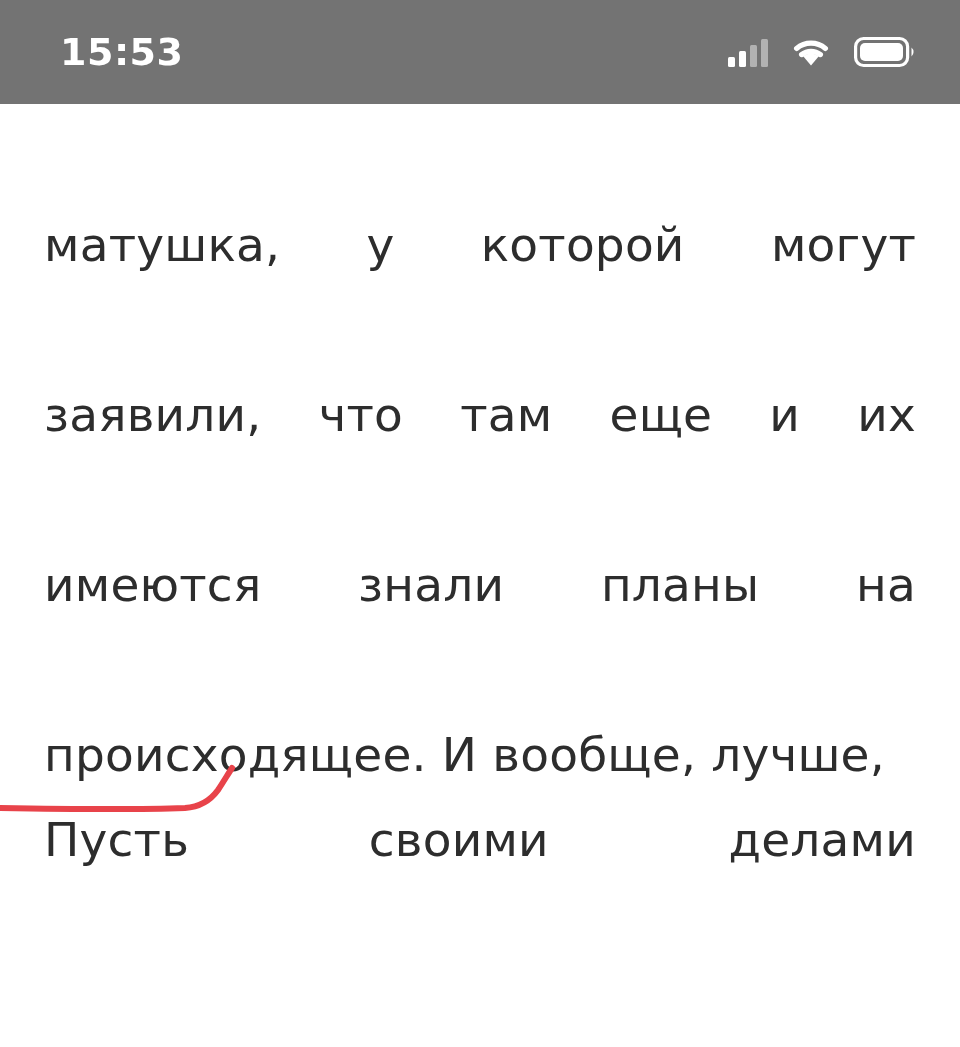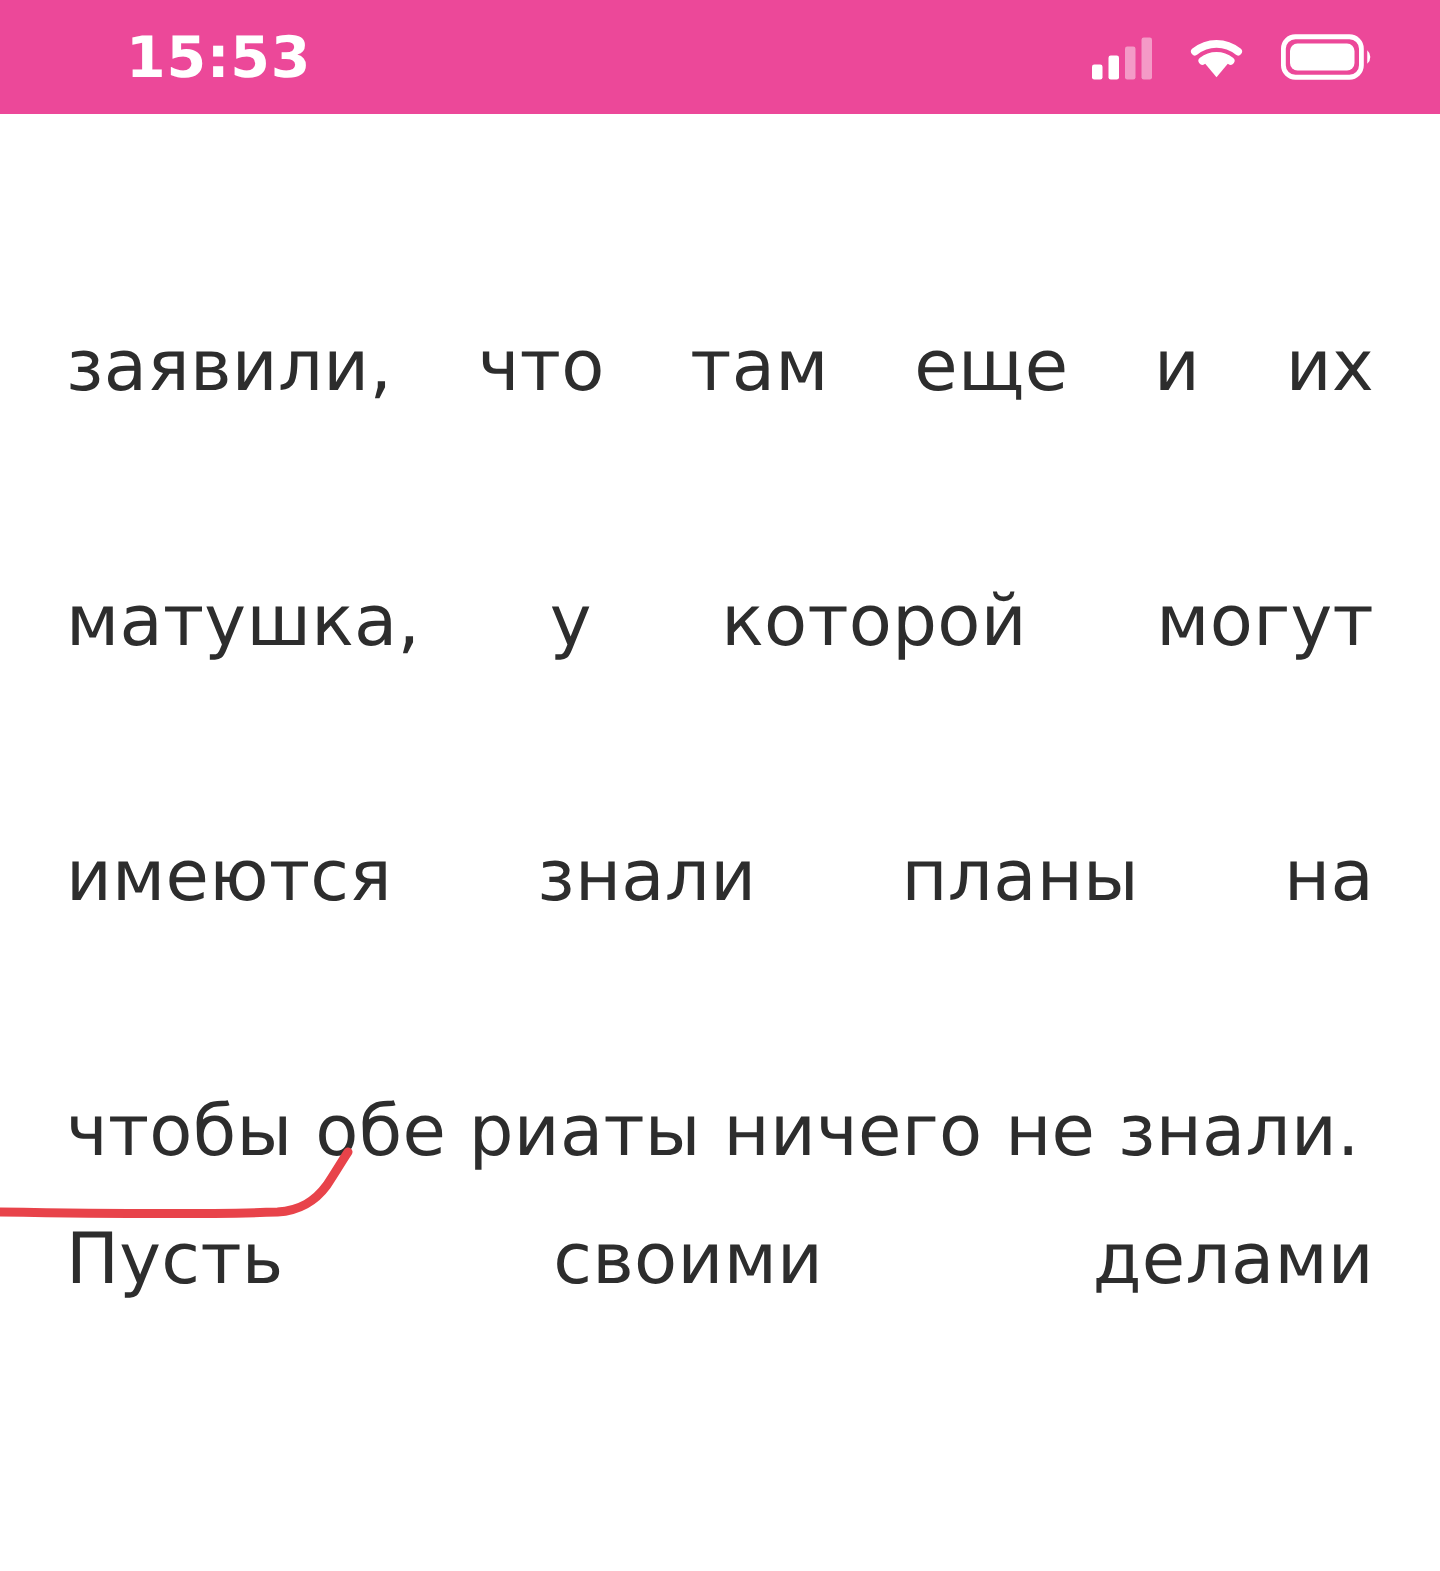--- a/index.html
+++ b/index.html
@@ -14,26 +14,26 @@
     overflow: hidden;
     position: relative;
   }
 
   
   .status-bar {
     position: absolute;
     top: 0;
     left: 0;
     width: 960px;
-    height: 76px;
-    background: #ec4899;
+    height: 104px;
+    background: #737373;
     display: flex;
     align-items: center;
     justify-content: space-between;
-    padding: 0 44px 0 84px;
+    padding: 0 44px 0 60px;
     box-sizing: border-box;
     z-index: 10;
   }
   .status-time {
     color: #ffffff;
     font-size: 38px;
     font-weight: 700;
     letter-spacing: 0.5px;
     line-height: 1;
   }
@@ -140,24 +140,24 @@
       </svg>
     </span>
   </div>
 </div>
 
 <div class="reader">
   <div class="page-text">
 
     <p class="para-1">
       <span class="line">против Ирден и Эдгар. Они</span>
+      <span class="line">матушка, у которой могут</span>
       <span class="line">заявили, что там еще и их</span>
-      <span class="line">матушка, у которой могут</span>
       <span class="line">имеются знали планы на</span>
-      <span class="line last">чтобы обе риаты ничего не знали.</span>
+      <span class="line last">происходящее. И вообще, лучше,</span>
       <span class="line">Пусть своими делами</span>
 
     </p>
 
   </div>
 
   <svg class="annotation" viewBox="0 0 260 80" aria-hidden="true">
     <path d="M0 52 C 60 53, 130 54, 185 52 C 200 51, 210 45, 218 34 C 224 25, 228 18, 232 12" fill="none" stroke="#e8434a" stroke-width="6" stroke-linecap="round" stroke-linejoin="round"></path>
   </svg>
 </div>

